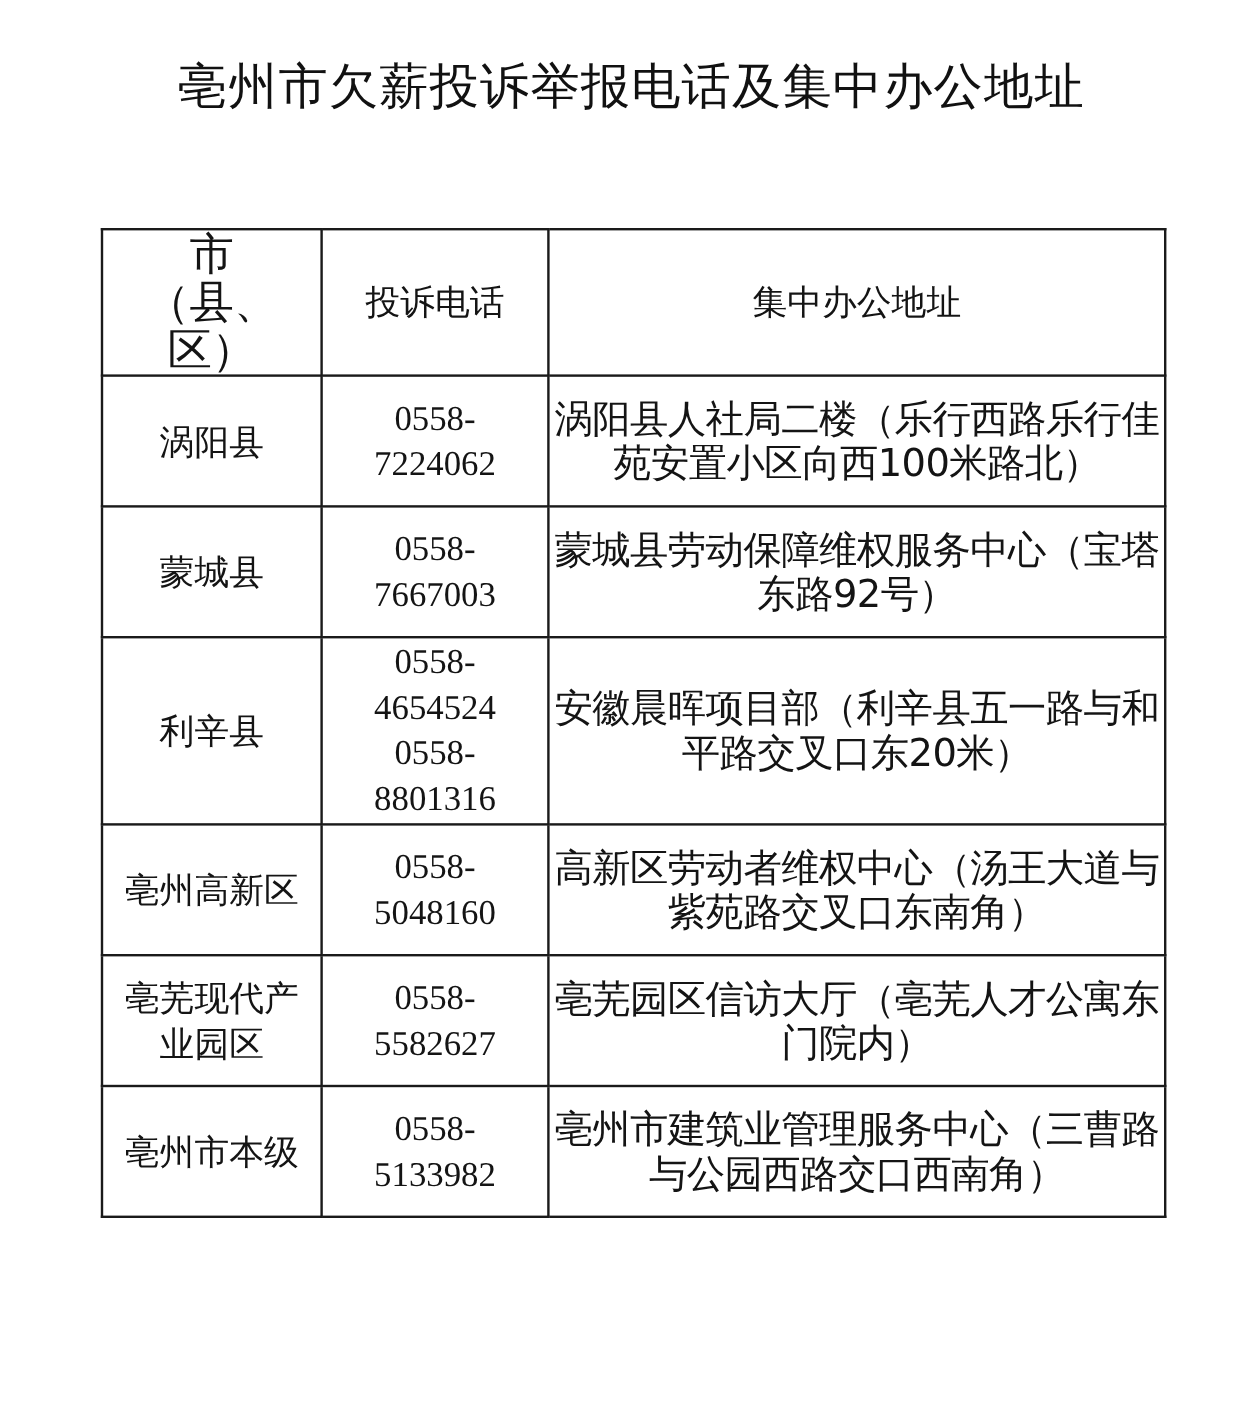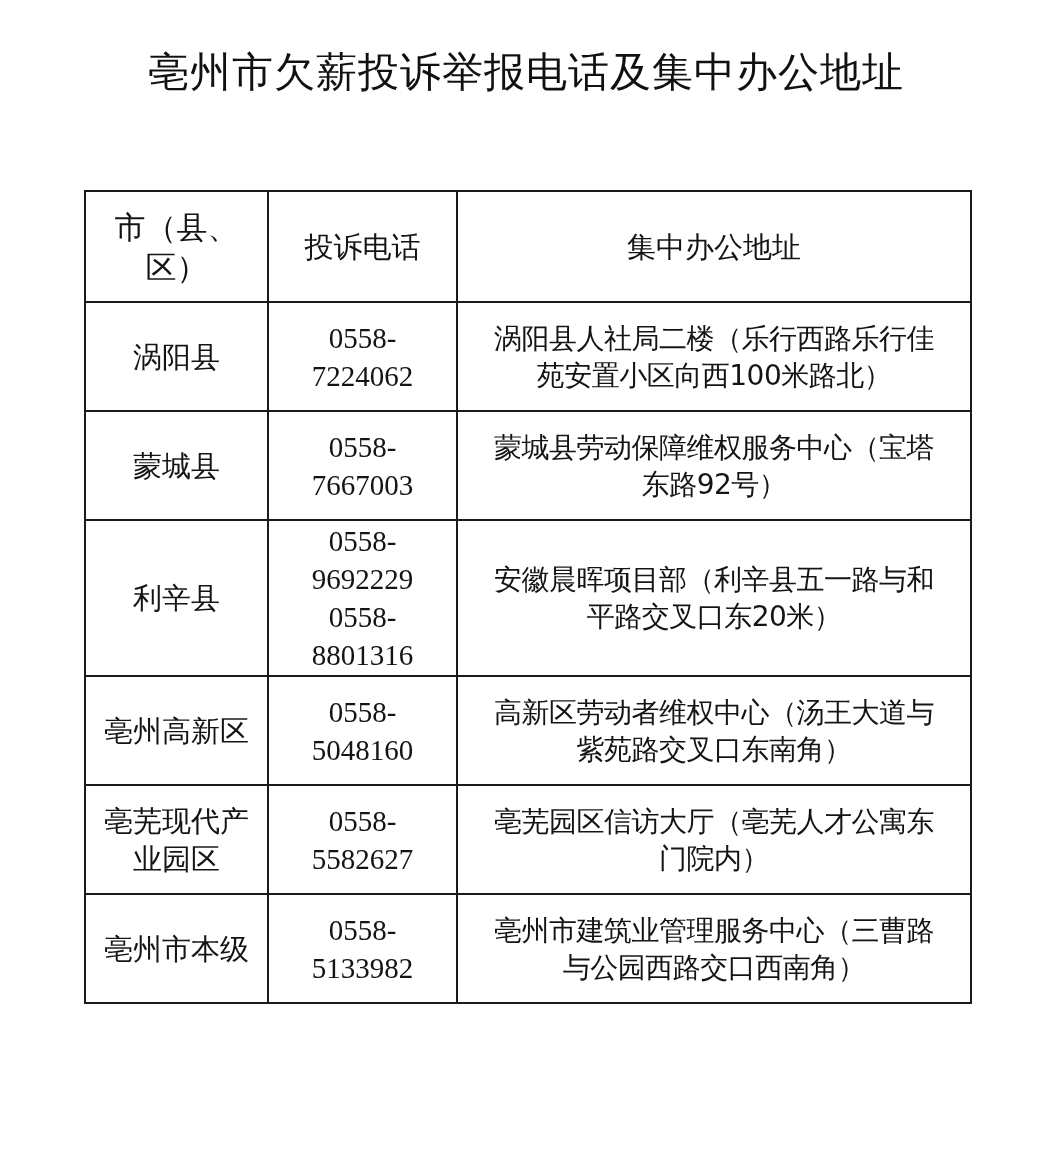--- a/index.html
+++ b/index.html
@@ -46,40 +46,40 @@
     col.c2 { width: 189px; }
     col.c3 { width: 514px; }
 
     .hdr th {
       height: 109px;
       font-family: "DejaVu Sans", "Liberation Sans", sans-serif;
       font-size: 29px;
       line-height: 44px;
     }
     .hdr th.h1 {
-      font-size: 31px;
+      font-size: 37px;
       line-height: 40px;
       padding: 0 18px;
     }
     .region {
       font-family: "DejaVu Sans", "Liberation Sans", sans-serif;
       font-size: 29px;
       line-height: 38px;
       padding: 12px 8px !important;
     }
     .phone {
       font-family: "Liberation Serif", "DejaVu Serif", serif;
       font-size: 29px;
       line-height: 38px;
       margin-left: 24px;
     }
     .phone span { display: block; }
     .addr {
       font-family: "DejaVu Sans", "Liberation Sans", sans-serif;
-      font-size: 28px;
+      font-size: 32px;
       line-height: 37px;
       padding: 0 2px !important;
       letter-spacing: -0.5px;
     }
     .addr span { display: block; white-space: nowrap; }
     tr.r { height: 109px; }
     tr.r.tall { height: 156px; }
   </style>
 </head>
 <body>
@@ -120,21 +120,21 @@
     <td class="addr">
       <span>蒙城县劳动保障维权服务中心（宝塔</span>
       <span>东路92号）</span>
     </td>
   </tr>
 
   <tr class="r tall">
     <td class="region">利辛县</td>
     <td class="phone">
       <span>0558-</span>
-      <span>9692229</span>
+      <span>4654524</span>
       <span>0558-</span>
       <span>8801316</span>
     </td>
     <td class="addr">
       <span>安徽晨晖项目部（利辛县五一路与和</span>
       <span>平路交叉口东20米）</span>
     </td>
   </tr>
 
 

